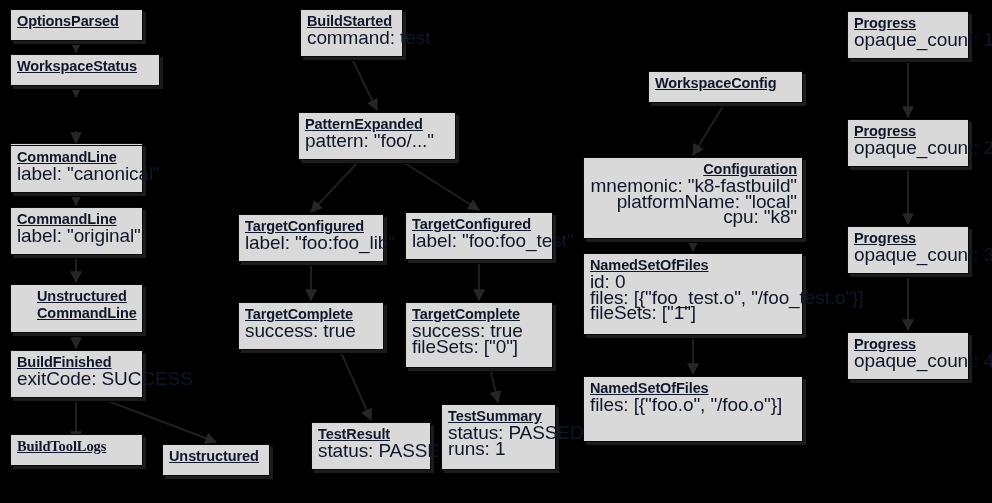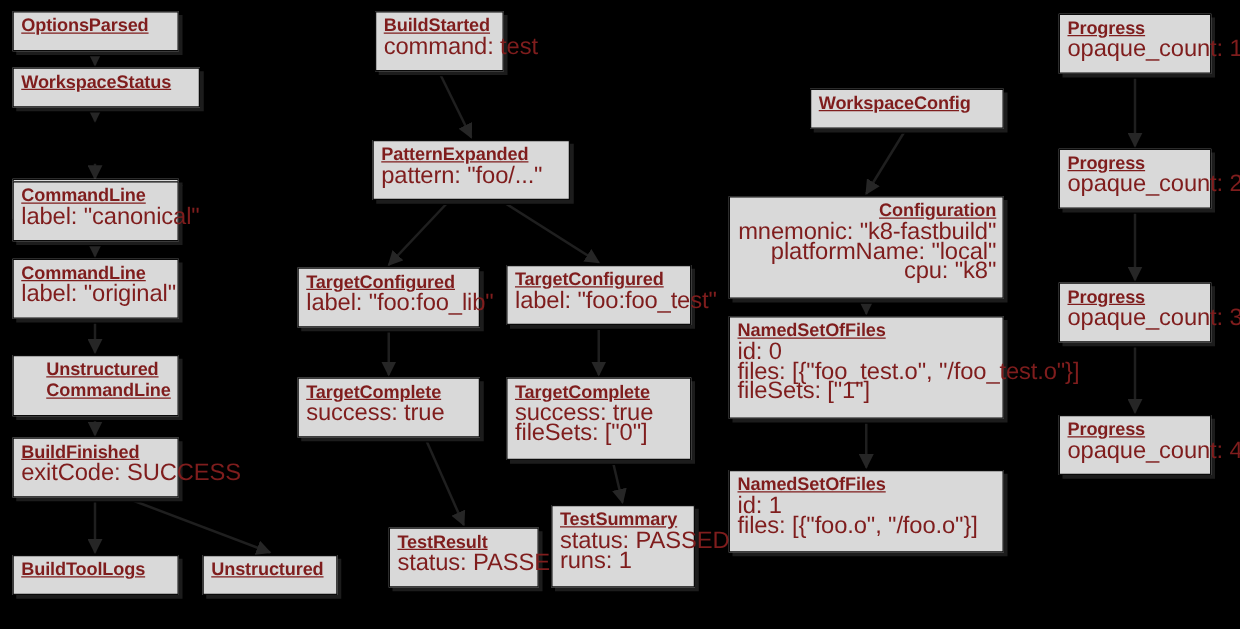--- a/index.html
+++ b/index.html
@@ -23,21 +23,21 @@
     height: 503px;
     pointer-events: none;
   }
   .node {
     position: absolute;
     box-sizing: border-box;
     background: #d9d9d9;
     border: 1px solid #0a0a0a;
     box-shadow: 3px 3px 0 0 #1c1c1c, 4px 4px 0 0 #000;
     padding: 3px 5px 4px 6px;
-    color: #7f1d1d;
+    color: #0f172a;
     z-index: 2;
   }
   .node .title {
     font-weight: bold;
     font-size: 14.5px;
     line-height: 17px;
     text-decoration: underline;
     text-underline-offset: 1px;
     white-space: nowrap;
     letter-spacing: -0.1px;
@@ -106,21 +106,21 @@
         <div class="title">CommandLine</div>
         <div class="prop">label: "original"</div>
       </div>
       <div class="node wrap" style="left: 10px; top: 284px; width: 133px; height: 49px;">
         <div class="title">Unstructured CommandLine</div>
       </div>
       <div class="node" style="left: 10px; top: 350px; width: 133px; height: 48px;">
         <div class="title">BuildFinished</div>
         <div class="prop">exitCode: SUCCESS</div>
       </div>
-      <div class="node" style="left: 10px; top: 444px; width: 133px; height: 32px;">
+      <div class="node" style="left: 10px; top: 434px; width: 133px; height: 32px; font-family: Liberation Serif, serif;">
         <div class="title">BuildToolLogs</div>
       </div>
       <div class="node" style="left: 162px; top: 444px; width: 108px; height: 32px;">
         <div class="title">Unstructured</div>
       </div>
       <div class="node" style="left: 300px; top: 9px; width: 103px; height: 48px;">
         <div class="title">BuildStarted</div>
         <div class="prop">command: test</div>
       </div>
       <div class="node" style="left: 298px; top: 112px; width: 158px; height: 48px;">
@@ -163,21 +163,20 @@
         <div class="prop">cpu: "k8"</div>
       </div>
       <div class="node" style="left: 583px; top: 253px; width: 220px; height: 82px;">
         <div class="title">NamedSetOfFiles</div>
         <div class="prop">id: 0</div>
         <div class="prop">files: [{"foo_test.o", "/foo_test.o"}]</div>
         <div class="prop">fileSets: ["1"]</div>
       </div>
       <div class="node" style="left: 583px; top: 376px; width: 220px; height: 66px;">
         <div class="title">NamedSetOfFiles</div>
-        <div class="prop">id: 1</div>
         <div class="prop">files: [{"foo.o", "/foo.o"}]</div>
       </div>
       <div class="node" style="left: 847px; top: 11px; width: 122px; height: 48px;">
         <div class="title">Progress</div>
         <div class="prop">opaque_count: 1</div>
       </div>
       <div class="node" style="left: 847px; top: 119px; width: 122px; height: 48px;">
         <div class="title">Progress</div>
         <div class="prop">opaque_count: 2</div>
       </div>

